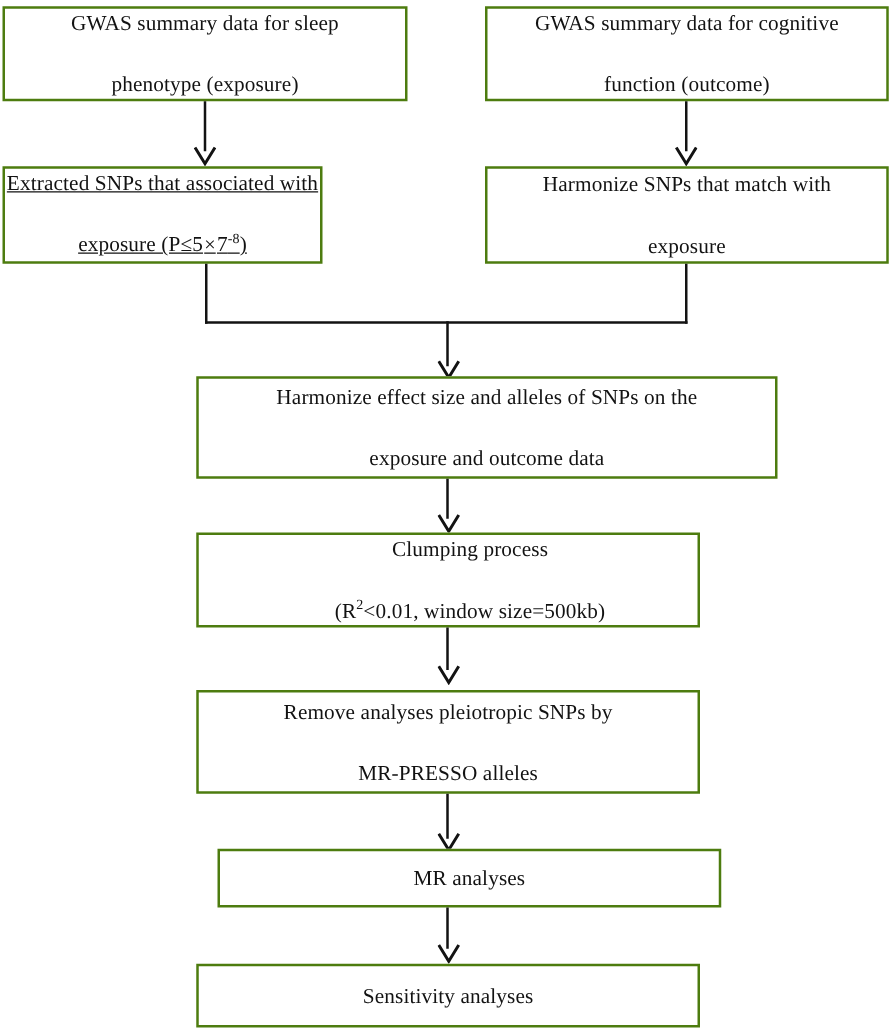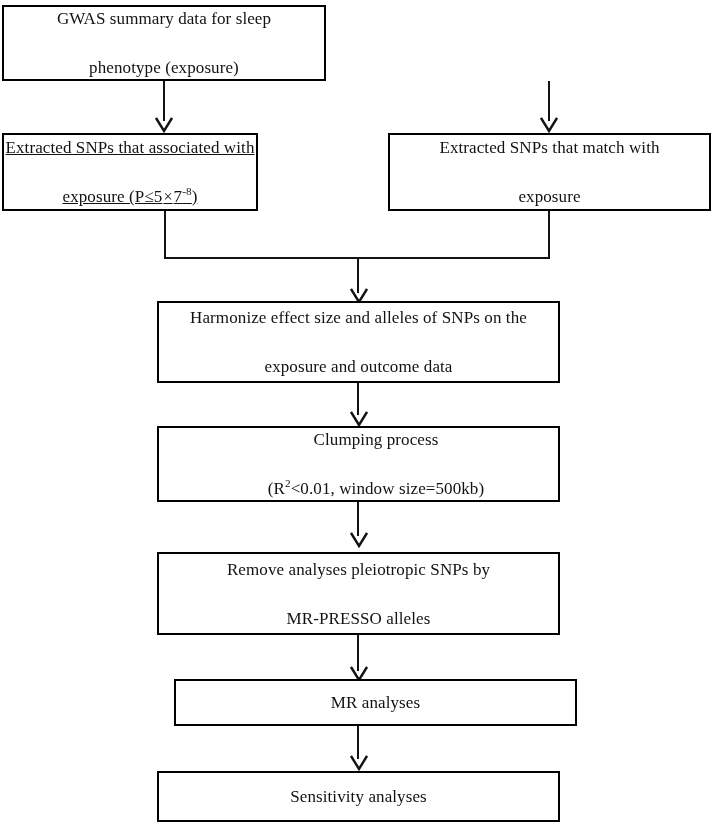--- a/index.html
+++ b/index.html
@@ -14,21 +14,21 @@
   #flowchart {
     position: relative;
     width: 715px;
     height: 826px;
     background: #ffffff;
     overflow: hidden;
   }
   .node {
     position: absolute;
     box-sizing: border-box;
-    border: 2px solid #000000;
+    border: 2px solid #4d7c0f;
     background: #ffffff;
     display: flex;
     flex-direction: column;
     align-items: center;
     justify-content: center;
     text-align: center;
     font-size: 17px;
     line-height: 1.0;
     color: #121212;
   }
@@ -68,20 +68,24 @@
 </head>
 <body>
 
 <div id="flowchart">
 
   <div class="node" style="left:2px; top:5px; width:324px; height:76px;">
     <span class="line">GWAS summary data for sleep</span>
     <span class="line">phenotype (exposure)</span>
   </div>
 
+  <div class="node" style="left:388px; top:5px; width:323px; height:76px;">
+    <span class="line">GWAS summary data for cognitive</span>
+    <span class="line">function (outcome)</span>
+  </div>
 
   <div class="vline" style="left:163px; top:81px; height:40px;"></div>
   <div class="arrowhead" style="left:155px; top:117px;">
     <svg width="18" height="16" viewBox="0 0 18 16">
         <path d="M1 1 L9 14 L17 1" fill="none" stroke="#131313" stroke-width="2.4"></path>
       </svg>
   </div>
 
   <div class="vline" style="left:548px; top:81px; height:40px;"></div>
   <div class="arrowhead" style="left:540px; top:117px;">
@@ -89,36 +93,36 @@
         <path d="M1 1 L9 14 L17 1" fill="none" stroke="#131313" stroke-width="2.4"></path>
       </svg>
   </div>
 
   <div class="node" style="left:2px; top:133px; width:256px; height:78px;text-decoration:underline;">
     <span class="line">Extracted SNPs that associated with</span>
     <span class="line"><span>exposure (P≤5</span><span class="times">×</span><span>7</span><sup>-8</sup><span>)</span></span>
   </div>
 
   <div class="node" style="left:388px; top:133px; width:323px; height:78px;">
-    <span class="line">Extracted SNPs that match with</span>
+    <span class="line">Harmonize SNPs that match with</span>
     <span class="line">exposure</span>
   </div>
 
   <div class="vline" style="left:164px; top:211px; height:48px;"></div>
   <div class="vline" style="left:548px; top:211px; height:48px;"></div>
   <div class="hline" style="left:164px; top:257px; width:386px;"></div>
 
   <div class="vline" style="left:357px; top:257px; height:36px;"></div>
   <div class="arrowhead" style="left:350px; top:288px;">
     <svg width="18" height="16" viewBox="0 0 18 16">
         <path d="M1 1 L9 14 L17 1" fill="none" stroke="#131313" stroke-width="2.4"></path>
       </svg>
   </div>
 
-  <div class="node" style="left:157px; top:301px; width:403px; height:82px;">
+  <div class="node" style="left:157px; top:301px; width:465px; height:82px;">
     <span class="line">Harmonize effect size and alleles of SNPs on the</span>
     <span class="line">exposure and outcome data</span>
   </div>
 
   <div class="vline" style="left:357px; top:383px; height:32px;"></div>
   <div class="arrowhead" style="left:350px; top:411px;">
     <svg width="18" height="16" viewBox="0 0 18 16">
         <path d="M1 1 L9 14 L17 1" fill="none" stroke="#131313" stroke-width="2.4"></path>
       </svg>
   </div>

